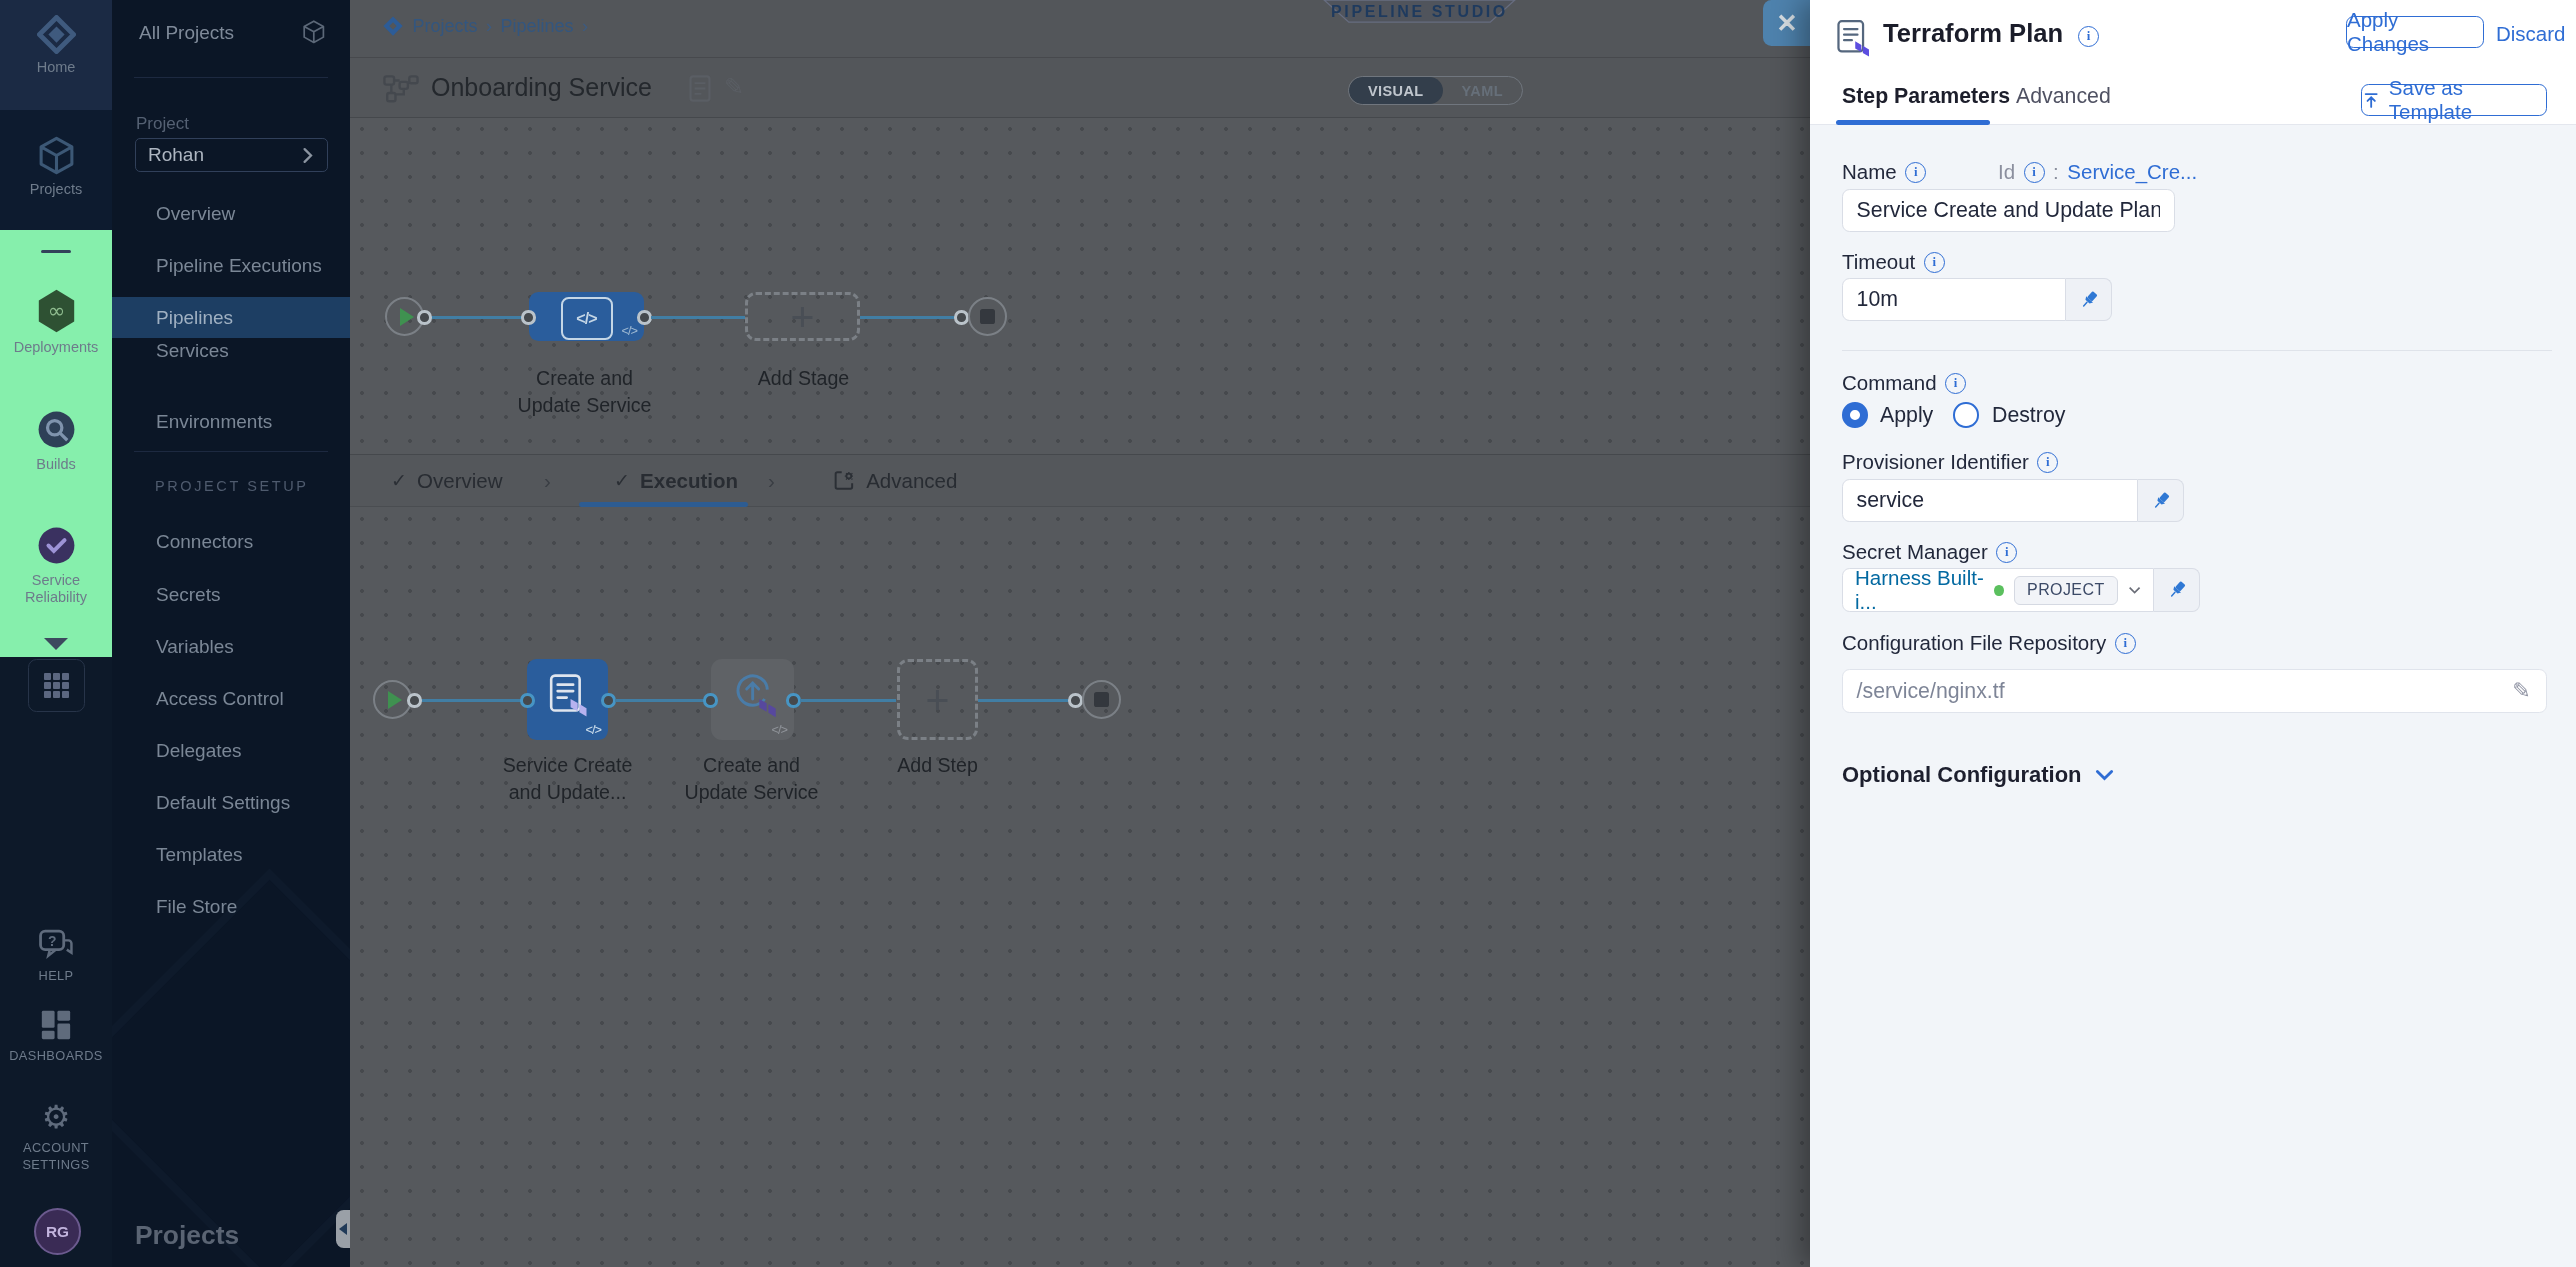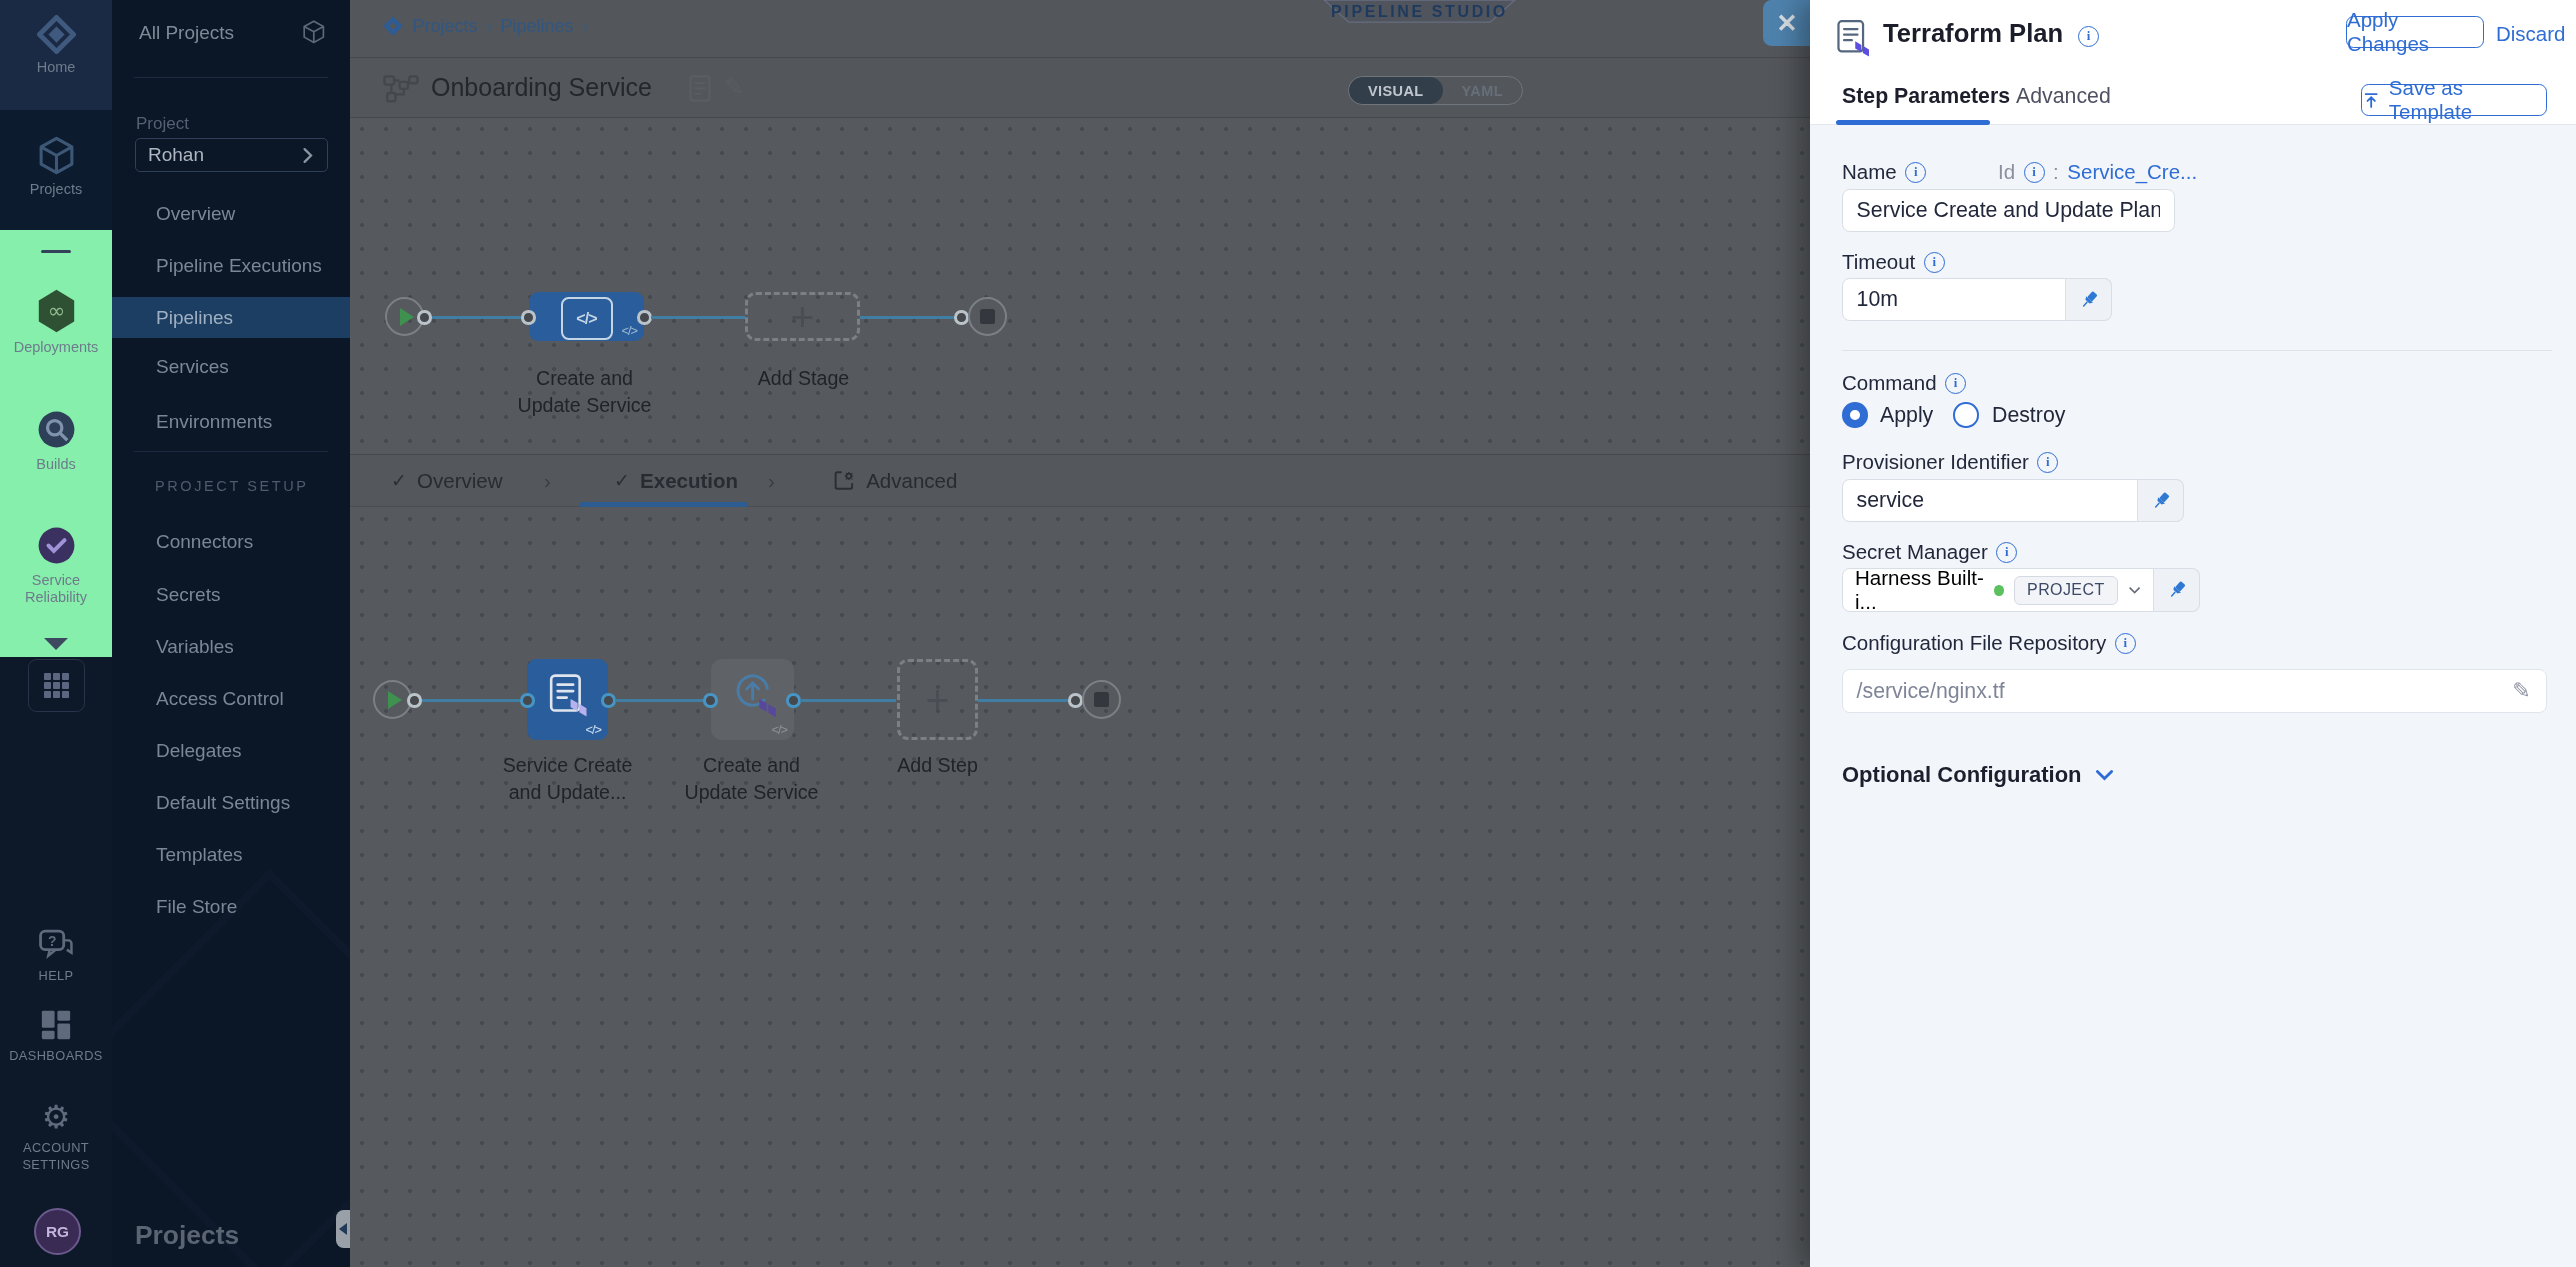--- a/index.html
+++ b/index.html
@@ -218,21 +218,21 @@
 
     <div class="abs nav-item" style="top:193px;">
         <span>Overview</span>
       </div>
     <div class="abs nav-item" style="top:245px;">
         <span>Pipeline Executions</span>
       </div>
     <div class="abs nav-item active" style="top:297px;">
         <span>Pipelines</span>
       </div>
-    <div class="abs nav-item" style="top:346px;">
+    <div class="abs nav-item" style="top:330px;">
         <span>Services</span>
       </div>
     <div class="abs nav-item" style="top:401px;">
         <span>Environments</span>
       </div>
 
     <div class="abs nav-div2"></div>
     <div class="abs nav-head">PROJECT SETUP</div>
 
     <div class="abs nav-item" style="top:521px;">
@@ -495,21 +495,21 @@
             <rect x="11.2" y="14.5" width="1.6" height="7" rx="0.8"></rect>
           </g>
         </svg>
     </div>
 
     <div class="f-label" style="left:32px;top:540px;">
         <span>Secret Manager</span>
         <span class="info">i</span>
       </div>
     <div class="sel-box" style="left:32px;top:568px;width:312px;height:44px;">
-      <span style="font-size:20.5px;color:#000000;">Harness Built-i...</span>
+      <span style="font-size:20.5px;color:#0369a1;">Harness Built-i...</span>
       <span class="gdot"></span>
       <span class="chip">PROJECT</span>
       <svg width="15.4" height="10.2" viewBox="0 0 16 10">
           <path d="M2 2 l6 6 l6 -6" fill="none" stroke="#6a6d77" stroke-width="2"></path>
         </svg>
     </div>
     <div class="addon" style="left:344px;top:568px;width:46px;height:44px;">
       <svg width="22" height="22" viewBox="0 0 24 24">
           <g transform="rotate(42 12 12)" fill="#2f78d4">
             <rect x="8.5" y="2" width="7" height="9" rx="1.2"></rect>

